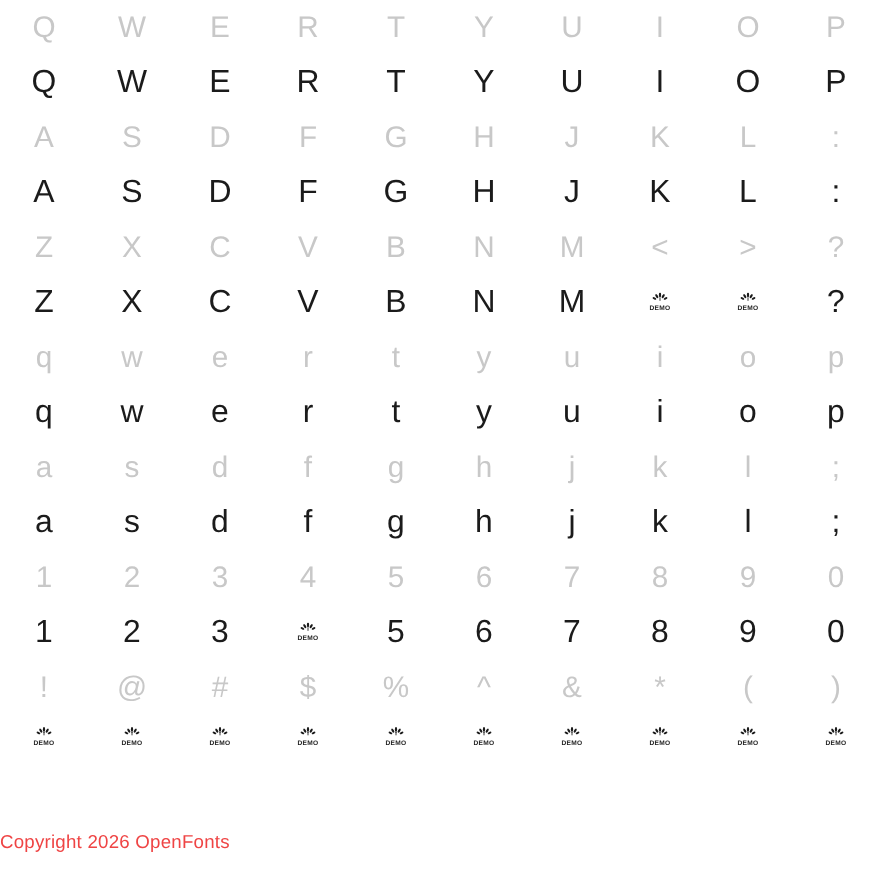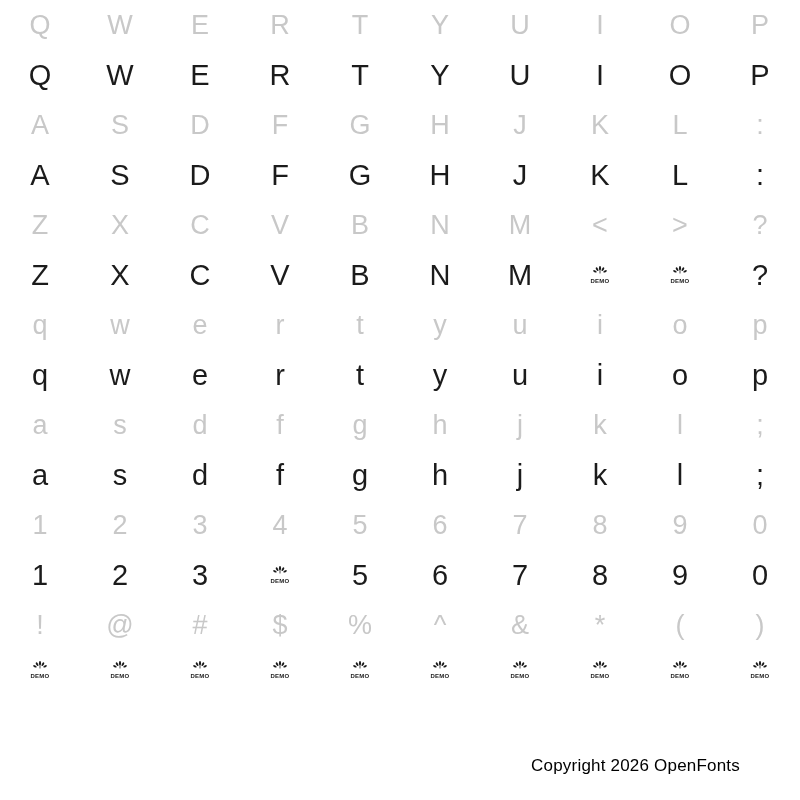--- a/index.html
+++ b/index.html
@@ -63,23 +63,23 @@
     grid-template-columns: repeat(10, 80px);
   }
   .footer-row .cell {
     color: #1b1b1b;
   }
   .copyright {
     position: absolute;
     left: 0;
     right: 0;
     top: 756px;
-    text-align: right;
+    text-align: left;
     font-size: 17px;
-    color: #000000;
+    color: #ef4444;
     letter-spacing: 0.2px;
   }
   .copyright span {
     padding-right: 60px;
   }
 </style>
 </head>
 <body>
 
 <div id="sheet">

